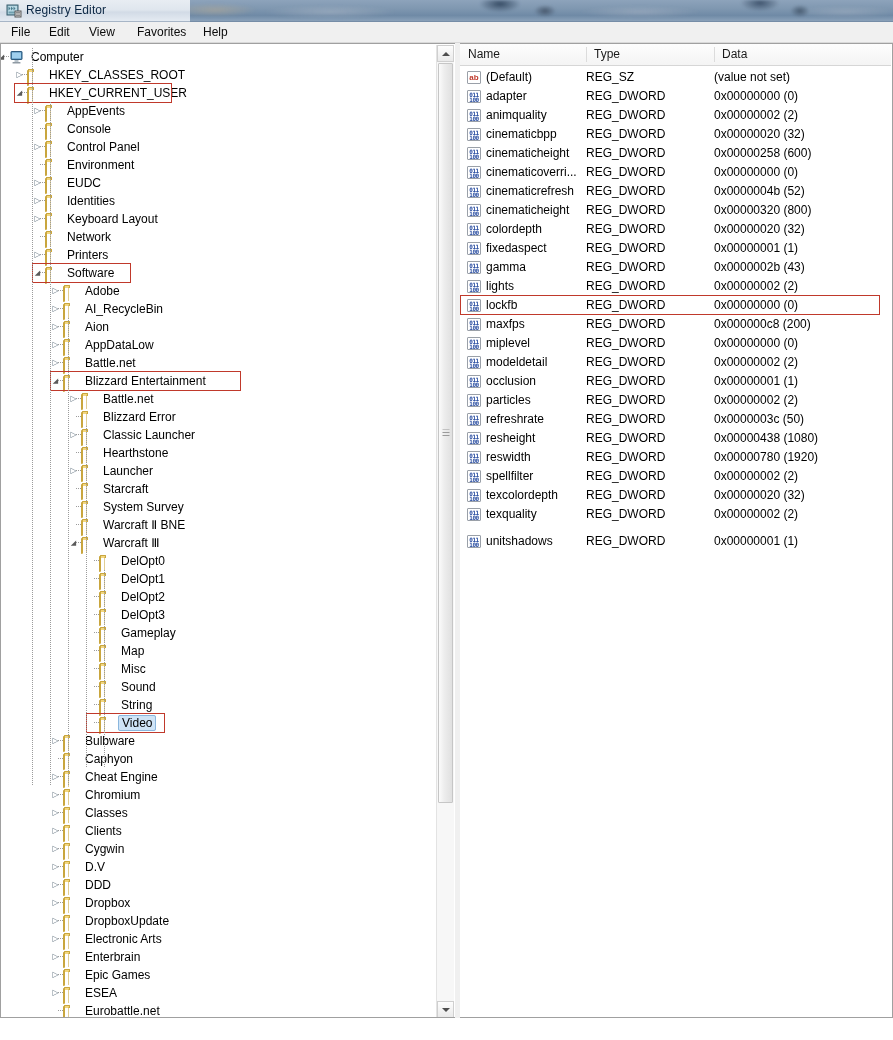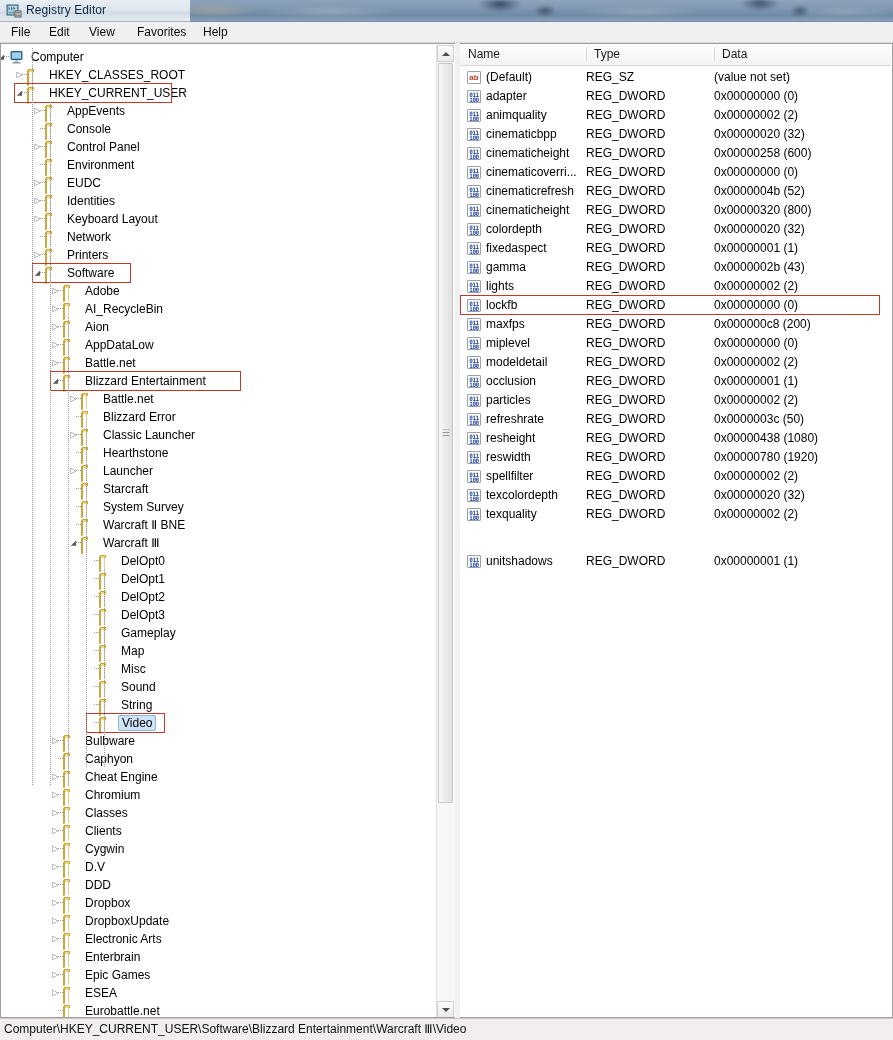--- a/index.html
+++ b/index.html
@@ -452,30 +452,27 @@
         </div>
         <div class="lrow" style="top: 461px;">
           <span class="vico dw">
             <span style="display:block">011</span>
             <span style="display:block">100</span>
           </span>
           <span class="c-name">texquality</span>
           <span class="c-type">REG_DWORD</span>
           <span class="c-data">0x00000002 (2)</span>
         </div>
-        <div class="lrow" style="top: 508px;">
+        <div class="lrow" style="top: 488px;">
           <span class="vico dw">
             <span style="display:block">011</span>
             <span style="display:block">100</span>
           </span>
           <span class="c-name">unitshadows</span>
           <span class="c-type">REG_DWORD</span>
           <span class="c-data">0x00000001 (1)</span>
         </div>
       </div>
     <div class="redbox" id="lockfb-box" style="display: block; left: 0px; top: 251px; width: 420px; height: 20px;"></div>
   </div>
 
-  <div class="statusbar">
-    <span class="txt">Computer\HKEY_CURRENT_USER\Software\Blizzard Entertainment\Warcraft Ⅲ\Video</span>
-  </div>
 
 </div>
 
 </body></html>

